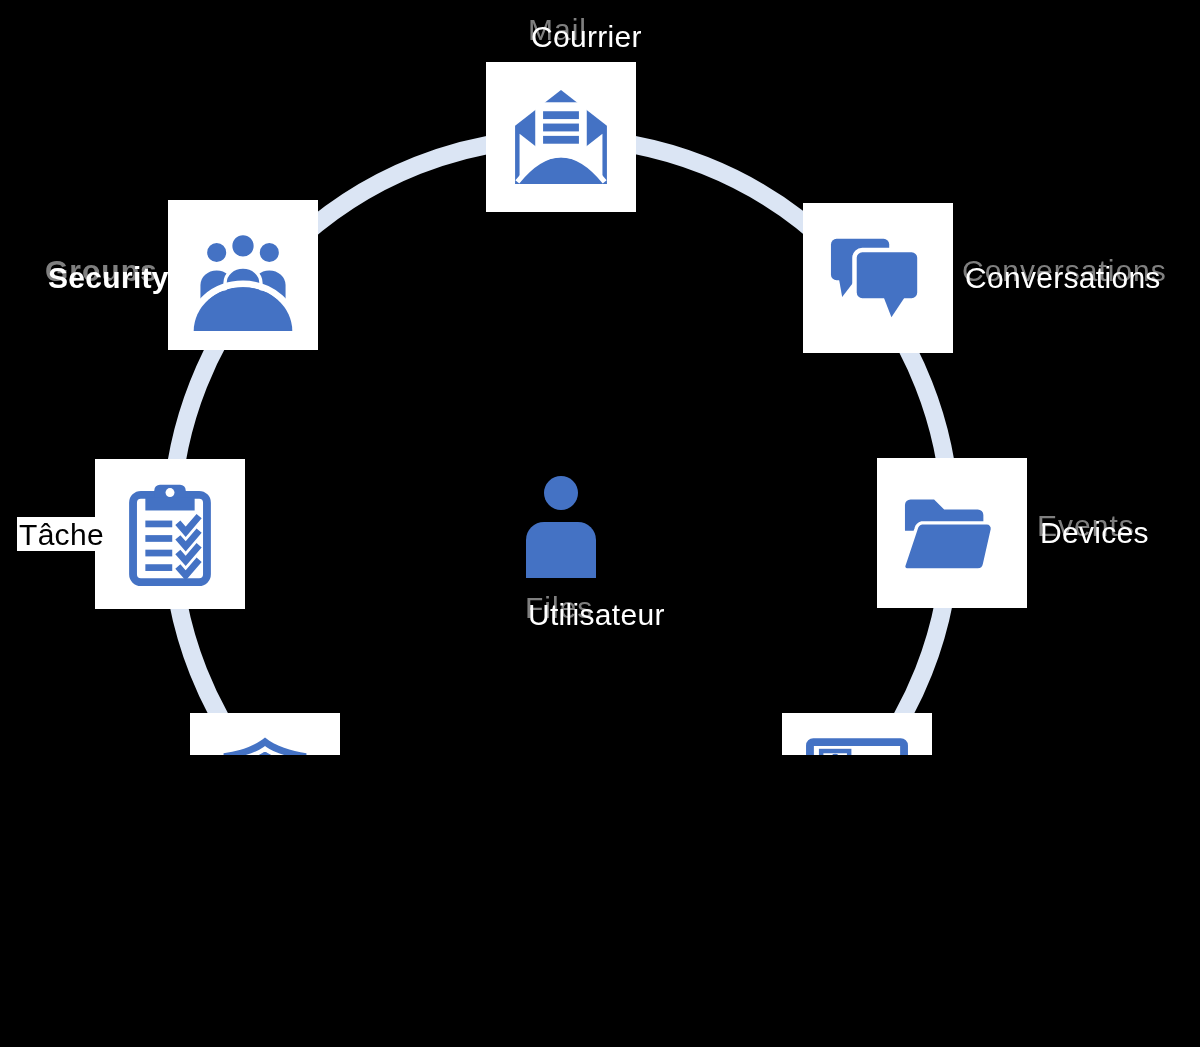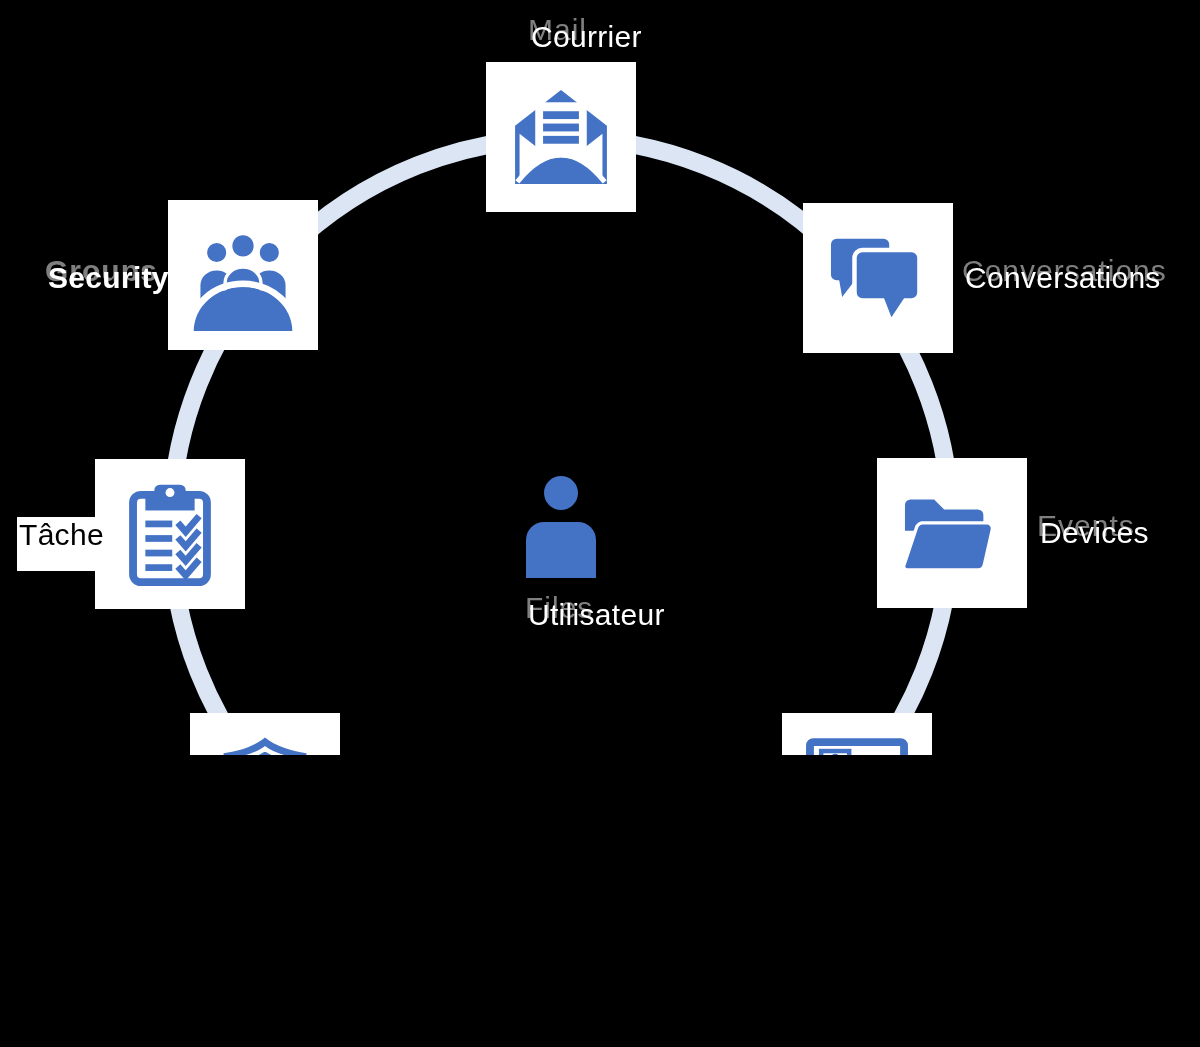--- a/index.html
+++ b/index.html
@@ -74,21 +74,21 @@
   .label-events{left:938px;top:767px;}
   .label-devices{left:513px;top:988px;}
   .label-security{left:68px;top:768px;margin-left:16px;}
   .label-groups{left:48px;top:261px;font-weight:bold;}
   .label-user{left:528px;top:598px;}
   
   .label-tasks{
     left:17px;top:517px;
     background:var(--task-label-bg,#fff);
     color:var(--task-label-text,#000);
-    padding:1px 4px 20px 2px;
+    padding:1px 4px 0 2px;
   }
 </style>
 </head>
 <body>
 
 <div class="stage">
 
   <div class="ring"></div>
 
   <div class="tile tile-mail">

